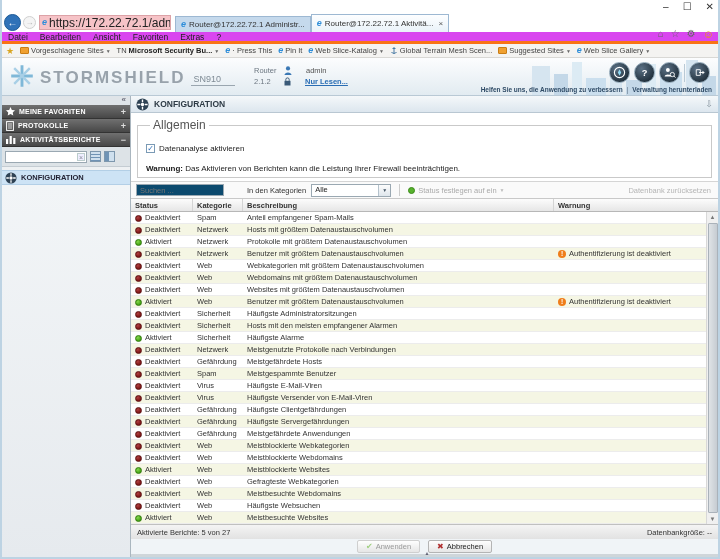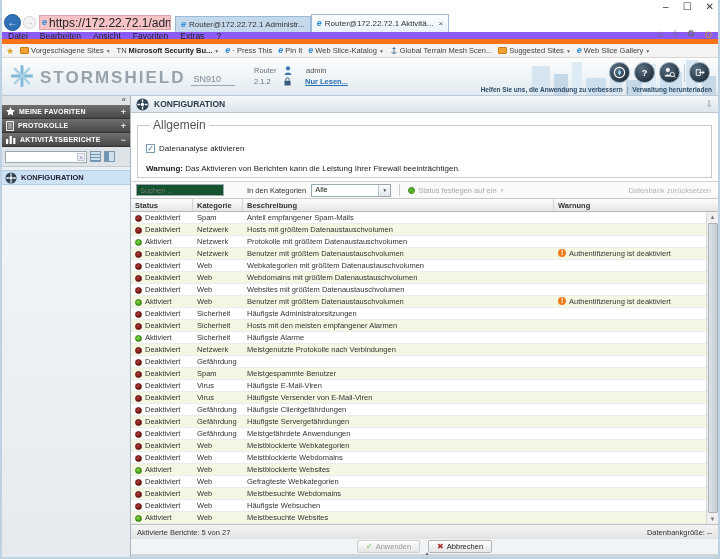--- a/index.html
+++ b/index.html
@@ -29,21 +29,21 @@
   .tabs { display:flex; align-items:flex-end; height:19px; margin-left:4px; }
   .tab { height:16px; display:flex; align-items:center; gap:3px; padding:0 5px;
     border:1px solid #9db8d2; border-bottom:none; font-size:8px; color:#333; white-space:nowrap; }
   .tab.inactive { background:#c5d9ec; }
   .tab.active { background:linear-gradient(#fdfeff,#e9f2f9); height:18px; }
   .tab .closex { color:#555; font-size:8px; margin-left:2px; }
   .chromeicons { position:absolute; top:15px; right:4px; display:flex; gap:7px; align-items:center; }
   .chromeicons span { font-size:10px; color:#666; line-height:12px; }
   .smiley { color:#e8a000 !important; font-size:11px !important; }
 
-  .menubar { height:12px; background:#8b5cf6; border-bottom:5px solid #f97316;
+  .menubar { height:12px; background:#d946ef; border-bottom:3px solid #f97316;
     display:flex; align-items:center; gap:12px; padding-left:6px; }
   .menubar span { font-size:8.5px; color:#222; }
 
   .favbar { height:14px; background:#f4f3f1; border-bottom:1px solid #d9d8d5;
     display:flex; align-items:center; gap:6px; padding-left:4px; white-space:nowrap; overflow:hidden; }
   .favitem { display:flex; align-items:center; gap:2px; font-size:7.5px; color:#444; }
   .favitem b { color:#222; }
   .folder { width:9px; height:7px; background:#f0a030; border:1px solid #c97d15; border-radius:1px; display:inline-block; }
   .goldstar { color:#d9a520; font-size:9px; }
   .caret { font-size:5px; color:#666; }
@@ -102,21 +102,21 @@
   legend { font-size:12px; color:#555; padding:0 3px; margin-left:4px; }
   .checkrow { display:flex; align-items:center; gap:4px; margin-top:6px; }
   .checkbox { width:9px; height:9px; border:1px solid #7a9ab5; background:#fff;
     font-size:8px; line-height:8px; color:#2d6db5; text-align:center; font-weight:bold; }
   .checklabel { font-size:8px; color:#222; }
   .warntext { margin-top:11px; font-size:8px; color:#222; }
   .warntext b { font-weight:bold; }
 
   .toolbar { height:18px; background:#fafafa; border-top:1px solid #d5d5d5; border-bottom:1px solid #c9c9c9;
     display:flex; align-items:center; padding:0 5px; gap:5px; }
-  .tb-search { width:88px; height:12px; border:1px solid #9aa8b2; background:#14532d;
+  .tb-search { width:88px; height:12px; border:1px solid #9aa8b2; background:#0c4a6e;
     font-size:7.5px; color:#999; padding:0 3px; font-family:inherit; }
   .tb-label { font-size:7.5px; color:#333; margin-left:18px; }
   .tb-select { width:80px; height:13px; border:1px solid #9aa8b2; background:#fff;
     display:flex; align-items:flex-start; }
   .tb-select .val { flex:1; font-size:7.5px; color:#222; padding-left:3px; }
   .tb-select .arr { width:12px; height:11px; background:linear-gradient(#fdfdfd,#dfe6ec);
     border-left:1px solid #b5c2cc; font-size:5px; color:#456; text-align:center; line-height:11px; }
   .tb-sep { width:1px; height:12px; background:#ccc; margin:0 3px; }
   .statusbtn { display:flex; align-items:center; gap:3px; }
   .greendot { width:7px; height:7px; border-radius:50%; background:#57b22e; border:1px solid #3a8a18; }
@@ -135,21 +135,21 @@
   .dot { width:7px; height:7px; border-radius:50%; flex:0 0 auto; }
   .dot.off { background:radial-gradient(circle at 35% 30%, #b04040, #7c1616 70%); border:1px solid #5d1010; }
   .dot.on  { background:radial-gradient(circle at 35% 30%, #86d84e, #45a214 70%); border:1px solid #2f7a0c; }
   .c-kat, .c-desc, .c-warn { font-size:7.5px; color:#333; white-space:nowrap; overflow:hidden; }
   .warnico { display:inline-block; width:8px; height:8px; border-radius:50%; background:#ef7d1a;
     color:#fff; font-size:6.5px; font-weight:bold; text-align:center; line-height:8px; margin-right:3px; }
   .col-status { width:62px; flex:0 0 auto; }
   .col-kat { width:50px; flex:0 0 auto; }
   .col-desc { flex:1; }
   .col-warn { width:164px; flex:0 0 auto; }
-  .c-kat { padding-left:4px; } .c-desc { padding-left:4px; } .c-warn { padding-left:4px; display:flex; align-items:flex-start; }
+  .c-kat { padding-left:4px; } .c-desc { padding-left:4px; } .c-warn { padding-left:4px; display:flex; align-items:center; }
   .scrollbar { position:absolute; right:0; top:0; width:12px; height:312px; background:#f0f0f0;
     border-left:1px solid #d8d8d8; display:flex; flex-direction:column; align-items:center; }
   .scr-arrow { font-size:6px; color:#777; height:10px; line-height:10px; }
   .scr-thumb { width:10px; flex:1; margin:1px 0; background:linear-gradient(90deg,#dfe3e6,#c6ccd2);
     border:1px solid #aab2ba; border-radius:1px; }
 
   .tfooter { height:15px; background:linear-gradient(#f4f4f4,#e2e2e2); border-top:1px solid #c0c0c0;
     display:flex; align-items:center; padding:0 6px; }
   .tfooter .left { flex:1; font-size:7.5px; color:#333; }
   .tfooter .right { font-size:7.5px; color:#333; }
@@ -551,20 +551,21 @@
             <div class="c-kat col-kat">Netzwerk</div>
             <div class="c-desc col-desc">Meistgenutzte Protokolle nach Verbindungen</div>
             <div class="c-warn col-warn"></div>
           </div>
           <div class="trow">
             <div class="c-status col-status">
               <span class="dot off"></span>
               <span>Deaktiviert</span>
             </div>
             <div class="c-kat col-kat">Gefährdung</div>
+            <div class="c-desc col-desc">Meistgefährdete Hosts</div>
             <div class="c-warn col-warn"></div>
           </div>
           <div class="trow alt">
             <div class="c-status col-status">
               <span class="dot off"></span>
               <span>Deaktiviert</span>
             </div>
             <div class="c-kat col-kat">Spam</div>
             <div class="c-desc col-desc">Meistgespammte Benutzer</div>
             <div class="c-warn col-warn"></div>

